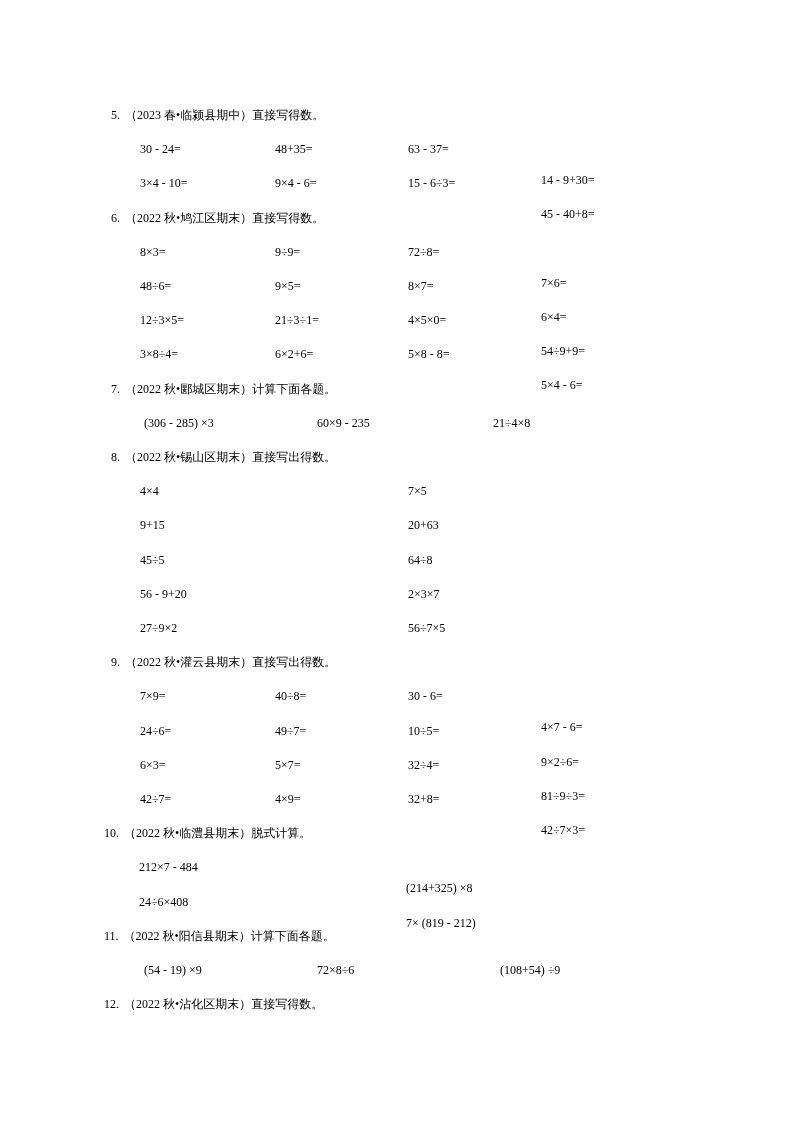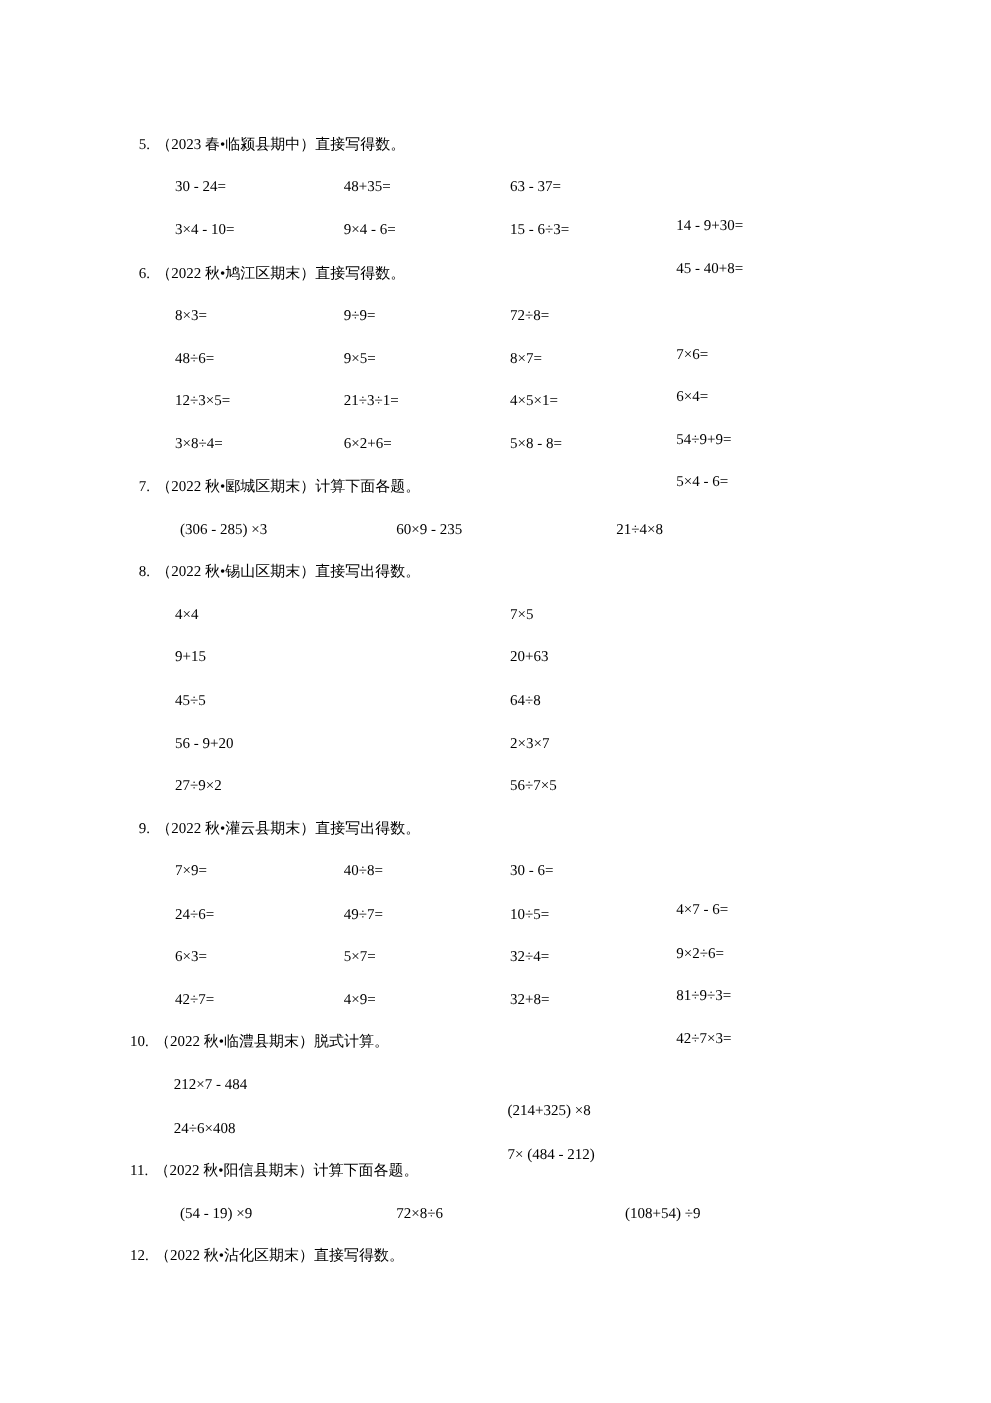--- a/index.html
+++ b/index.html
@@ -77,21 +77,21 @@
   </div>
   <div class="line r4" style="top:276px">
     <span class="p">48÷6=</span>
     <span class="p">9×5=</span>
     <span class="p">8×7=</span>
     <span class="p">6×4=</span>
   </div>
   <div class="line r4" style="top:310px">
     <span class="p">12÷3×5=</span>
     <span class="p">21÷3÷1=</span>
-    <span class="p">4×5×1=</span>
+    <span class="p">4×5×0=</span>
     <span class="p">54÷9+9=</span>
   </div>
   <div class="line r4" style="top:344px">
     <span class="p">3×8÷4=</span>
     <span class="p">6×2+6=</span>
     <span class="p">5×8 - 8=</span>
     <span class="p">5×4 - 6=</span>
   </div>
 
   <div class="line hdr1" style="top:379px">
@@ -157,21 +157,21 @@
 
   <div class="line hdr2" style="top:823px">
     <span class="p"><span class="num">10.</span><span>（2022 秋•临澧县期末）脱式计算。</span></span>
   </div>
   <div class="line r2b" style="top:857px">
     <span class="p">212×7 - 484</span>
     <span class="p">(214+325) ×8</span>
   </div>
   <div class="line r2b" style="top:892px">
     <span class="p">24÷6×408</span>
-    <span class="p">7× (484 - 212)</span>
+    <span class="p">7× (819 - 212)</span>
   </div>
 
   <div class="line hdr2" style="top:926px">
     <span class="p"><span class="num">11.</span><span>（2022 秋•阳信县期末）计算下面各题。</span></span>
   </div>
   <div class="line r3b" style="top:960px">
     <span class="p">(54 - 19) ×9</span>
     <span class="p">72×8÷6</span>
     <span class="p">(108+54) ÷9</span>
   </div>

